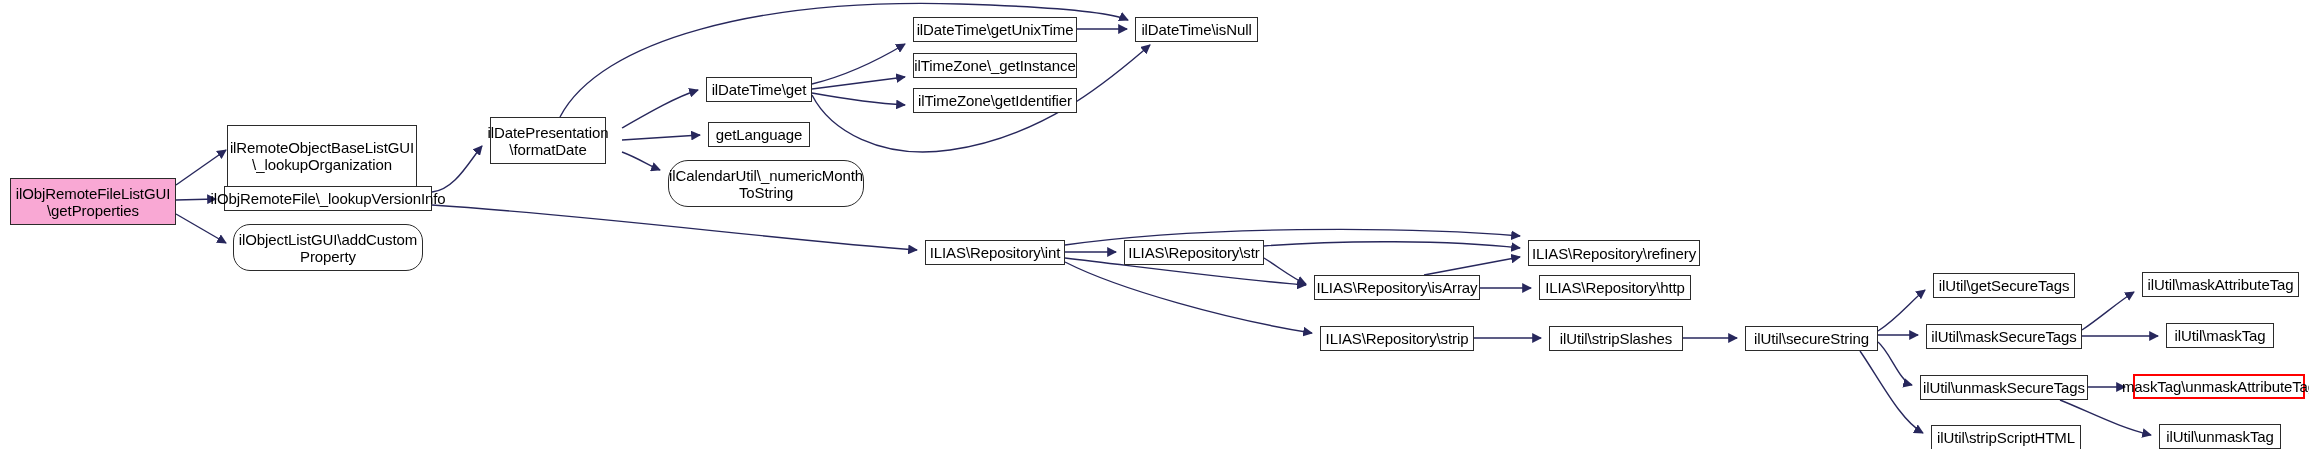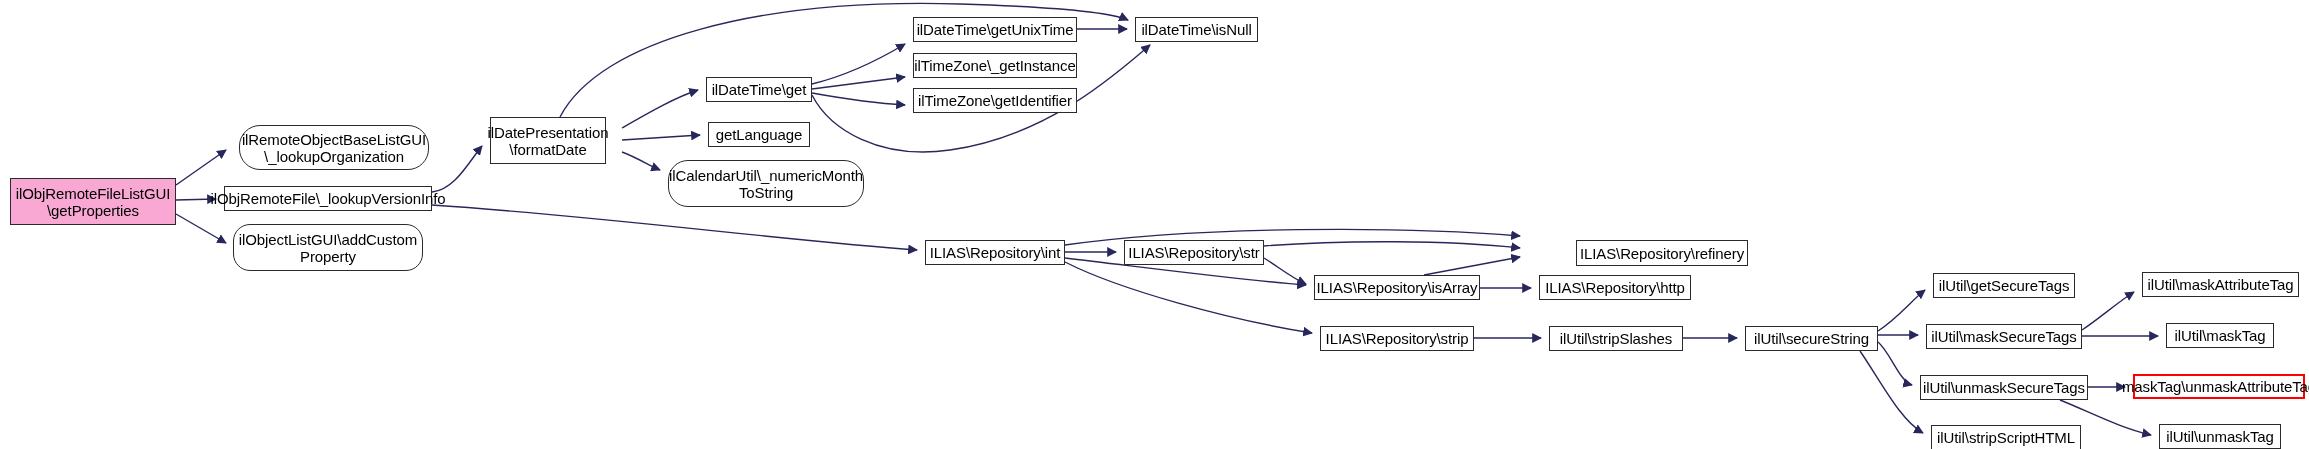--- a/index.html
+++ b/index.html
@@ -79,38 +79,38 @@
         <path d="M1860,351 C1880,380 1900,420 1923,433" fill="none" stroke="#27275c" stroke-width="1.4" marker-end="url(#arrow)"></path>
         <path d="M2082,330 C2100,318 2118,302 2134,292" fill="none" stroke="#27275c" stroke-width="1.4" marker-end="url(#arrow)"></path>
         <path d="M2082,336 L2158,336" fill="none" stroke="#27275c" stroke-width="1.4" marker-end="url(#arrow)"></path>
         <path d="M2088,387 L2125,387" fill="none" stroke="#27275c" stroke-width="1.4" marker-end="url(#arrow)"></path>
         <path d="M2060,400 C2090,412 2120,428 2151,435" fill="none" stroke="#27275c" stroke-width="1.4" marker-end="url(#arrow)"></path>
       </g>
   </svg>
   <div id="node-layer">
       <div class="node root" style="left: 10px; top: 178px; width: 166px; height: 47px; background: #f9a8d4;">ilObjRemoteFileListGUI
 \getProperties</div>
-      <div class="node" style="left: 239px; top: 125px; width: 190px; height: 45px; border-radius: 21px;">ilRemoteObjectBaseListGUI
+      <div class="node" style="left: 227px; top: 125px; width: 190px; height: 62px;">ilRemoteObjectBaseListGUI
 \_lookupOrganization</div>
       <div class="node" style="left: 224px; top: 186px; width: 208px; height: 25px;">ilObjRemoteFile\_lookupVersionInfo</div>
       <div class="node" style="left: 233px; top: 224px; width: 190px; height: 47px; border-radius: 17px;">ilObjectListGUI\addCustom
 Property</div>
       <div class="node" style="left: 490px; top: 117px; width: 116px; height: 47px;">ilDatePresentation
 \formatDate</div>
       <div class="node" style="left: 706px; top: 77px; width: 106px; height: 25px;">ilDateTime\get</div>
       <div class="node" style="left: 708px; top: 122px; width: 102px; height: 25px;">getLanguage</div>
       <div class="node" style="left: 668px; top: 160px; width: 196px; height: 47px; border-radius: 20px;">ilCalendarUtil\_numericMonth
 ToString</div>
       <div class="node" style="left: 913px; top: 17px; width: 164px; height: 25px;">ilDateTime\getUnixTime</div>
       <div class="node" style="left: 913px; top: 53px; width: 164px; height: 25px;">ilTimeZone\_getInstance</div>
       <div class="node" style="left: 913px; top: 88px; width: 164px; height: 25px;">ilTimeZone\getIdentifier</div>
       <div class="node" style="left: 1135px; top: 17px; width: 123px; height: 25px;">ilDateTime\isNull</div>
       <div class="node" style="left: 925px; top: 240px; width: 140px; height: 25px;">ILIAS\Repository\int</div>
       <div class="node" style="left: 1124px; top: 240px; width: 140px; height: 25px;">ILIAS\Repository\str</div>
-      <div class="node" style="left: 1528px; top: 240px; width: 172px; height: 26px; margin-left: 48px;">ILIAS\Repository\refinery</div>
+      <div class="node" style="left: 1528px; top: 240px; width: 172px; height: 26px;">ILIAS\Repository\refinery</div>
       <div class="node" style="left: 1314px; top: 275px; width: 166px; height: 25px;">ILIAS\Repository\isArray</div>
       <div class="node" style="left: 1539px; top: 275px; width: 152px; height: 25px;">ILIAS\Repository\http</div>
       <div class="node" style="left: 1320px; top: 326px; width: 154px; height: 25px;">ILIAS\Repository\strip</div>
       <div class="node" style="left: 1549px; top: 326px; width: 134px; height: 25px;">ilUtil\stripSlashes</div>
       <div class="node" style="left: 1745px; top: 326px; width: 133px; height: 25px;">ilUtil\secureString</div>
       <div class="node" style="left: 1933px; top: 273px; width: 142px; height: 25px;">ilUtil\getSecureTags</div>
       <div class="node" style="left: 1926px; top: 324px; width: 156px; height: 25px;">ilUtil\maskSecureTags</div>
       <div class="node" style="left: 1920px; top: 375px; width: 168px; height: 25px;">ilUtil\unmaskSecureTags</div>
       <div class="node" style="left: 1931px; top: 425px; width: 150px; height: 25px;">ilUtil\stripScriptHTML</div>
       <div class="node" style="left: 2142px; top: 272px; width: 157px; height: 25px;">ilUtil\maskAttributeTag</div>

